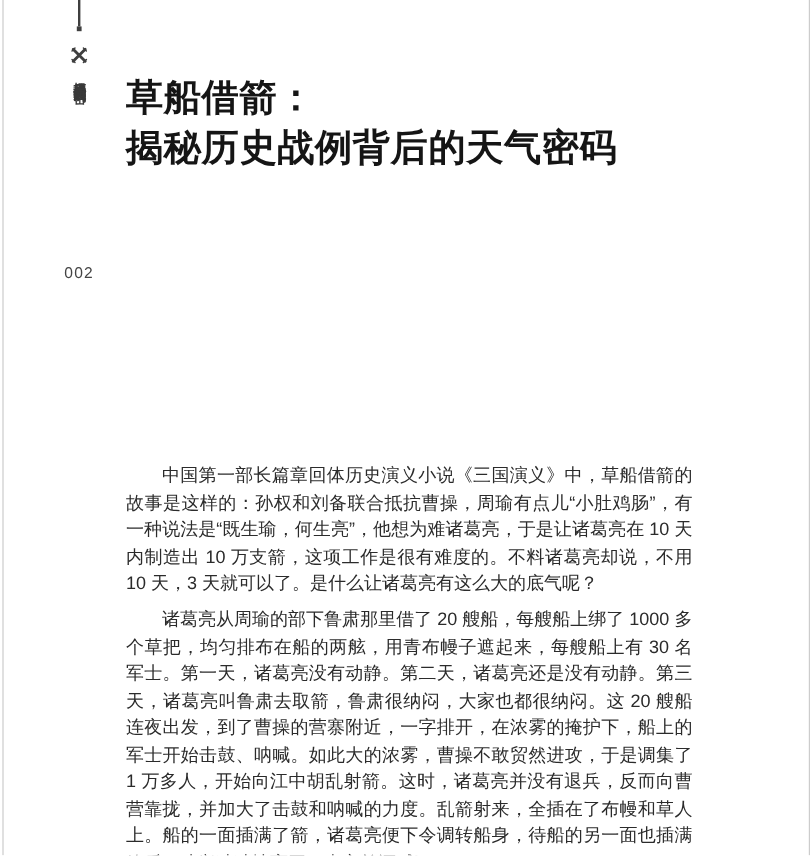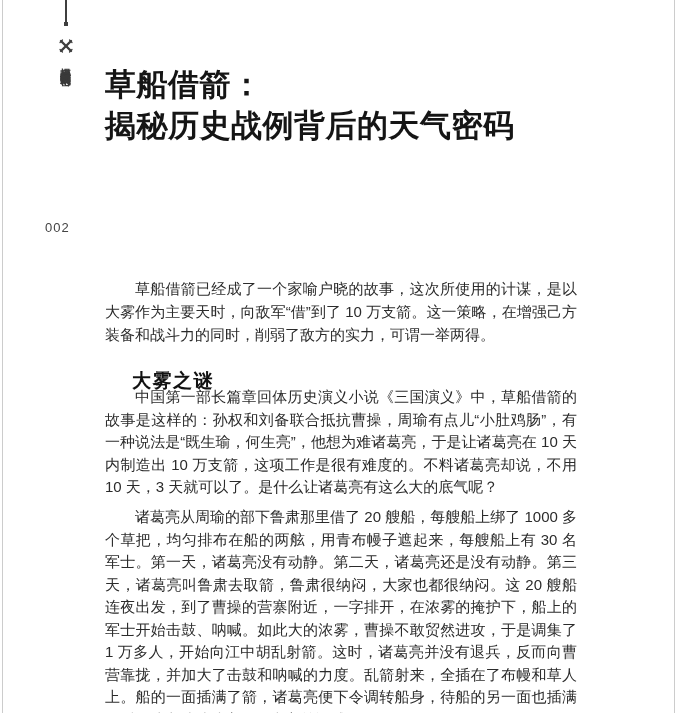--- a/index.html
+++ b/index.html
@@ -58,34 +58,35 @@
     font-weight: bold;
     letter-spacing: 0.6px;
     color: #3a3a3a;
     white-space: nowrap;
   }
   .page-number {
     position: absolute;
     left: 45px;
     top: 220px;
     width: 42px;
+    text-align: center;
     font-size: 13px;
     letter-spacing: 1px;
     color: #444444;
   }
 
   
   .main-col {
     position: absolute;
     left: 105px;
     width: 472px;
   }
   .chapter-title {
     top: 64px;
-    font-family: Liberation Serif, serif;
+    font-family: Liberation Mono, monospace;
     font-weight: bold;
     font-size: 31px;
     line-height: 41px;
     color: #151515;
     letter-spacing: 0.5px;
   }
   .intro-para {
     top: 262px;
     font-size: 15px;
     line-height: 23px;
@@ -138,21 +139,19 @@
 
   <div class="vertical-title">揭秘历史战例背后的天气密码</div>
 
   <div class="page-number">002</div>
 
   <div class="main-col chapter-title">
     <div>草船借箭：</div>
     <div>揭秘历史战例背后的天气密码</div>
   </div>
 
-  <p class="main-col intro-para">草船借箭已经成了一个家喻户晓的故事，这次所使用的计谋，是以大雾作为主要天时，向敌军“借”到了 10 万支箭。这一策略，在增强己方装备和战斗力的同时，削弱了敌方的实力，可谓一举两得。</p>
 
-  <h2 class="main-col section-heading">大雾之谜</h2>
 
   <p class="main-col body-para para-story1">中国第一部长篇章回体历史演义小说《三国演义》中，草船借箭的故事是这样的：孙权和刘备联合抵抗曹操，周瑜有点儿“小肚鸡肠”，有一种说法是“既生瑜，何生亮”，他想为难诸葛亮，于是让诸葛亮在 10 天内制造出 10 万支箭，这项工作是很有难度的。不料诸葛亮却说，不用 10 天，3 天就可以了。是什么让诸葛亮有这么大的底气呢？</p>
 
   <p class="main-col body-para para-story2">诸葛亮从周瑜的部下鲁肃那里借了 20 艘船，每艘船上绑了 1000 多个草把，均匀排布在船的两舷，用青布幔子遮起来，每艘船上有 30 名军士。第一天，诸葛亮没有动静。第二天，诸葛亮还是没有动静。第三天，诸葛亮叫鲁肃去取箭，鲁肃很纳闷，大家也都很纳闷。这 20 艘船连夜出发，到了曹操的营寨附近，一字排开，在浓雾的掩护下，船上的军士开始击鼓、呐喊。如此大的浓雾，曹操不敢贸然进攻，于是调集了 1 万多人，开始向江中胡乱射箭。这时，诸葛亮并没有退兵，反而向曹营靠拢，并加大了击鼓和呐喊的力度。乱箭射来，全插在了布幔和草人上。船的一面插满了箭，诸葛亮便下令调转船身，待船的另一面也插满箭后，才兴冲冲地离开，走之前还喊了一</p>
 
 </div>
 
 </body></html>

